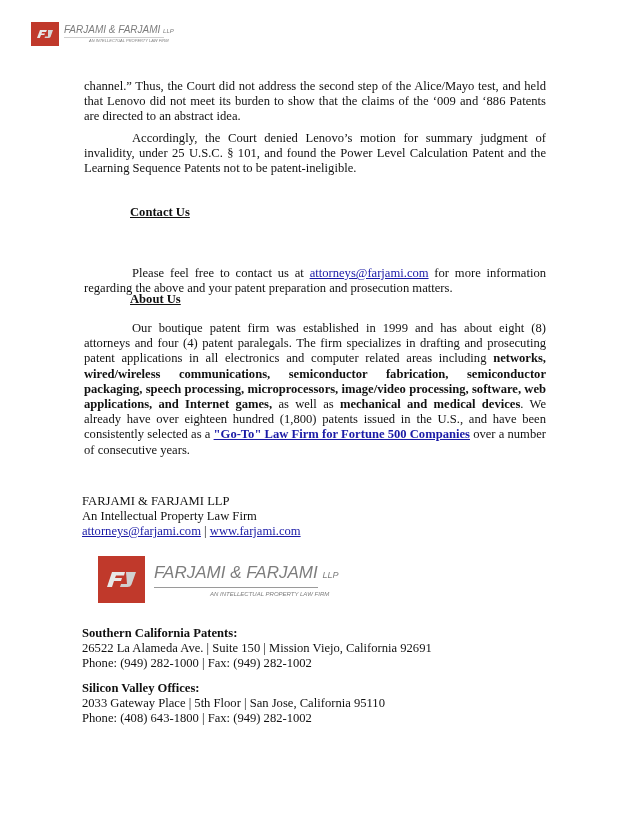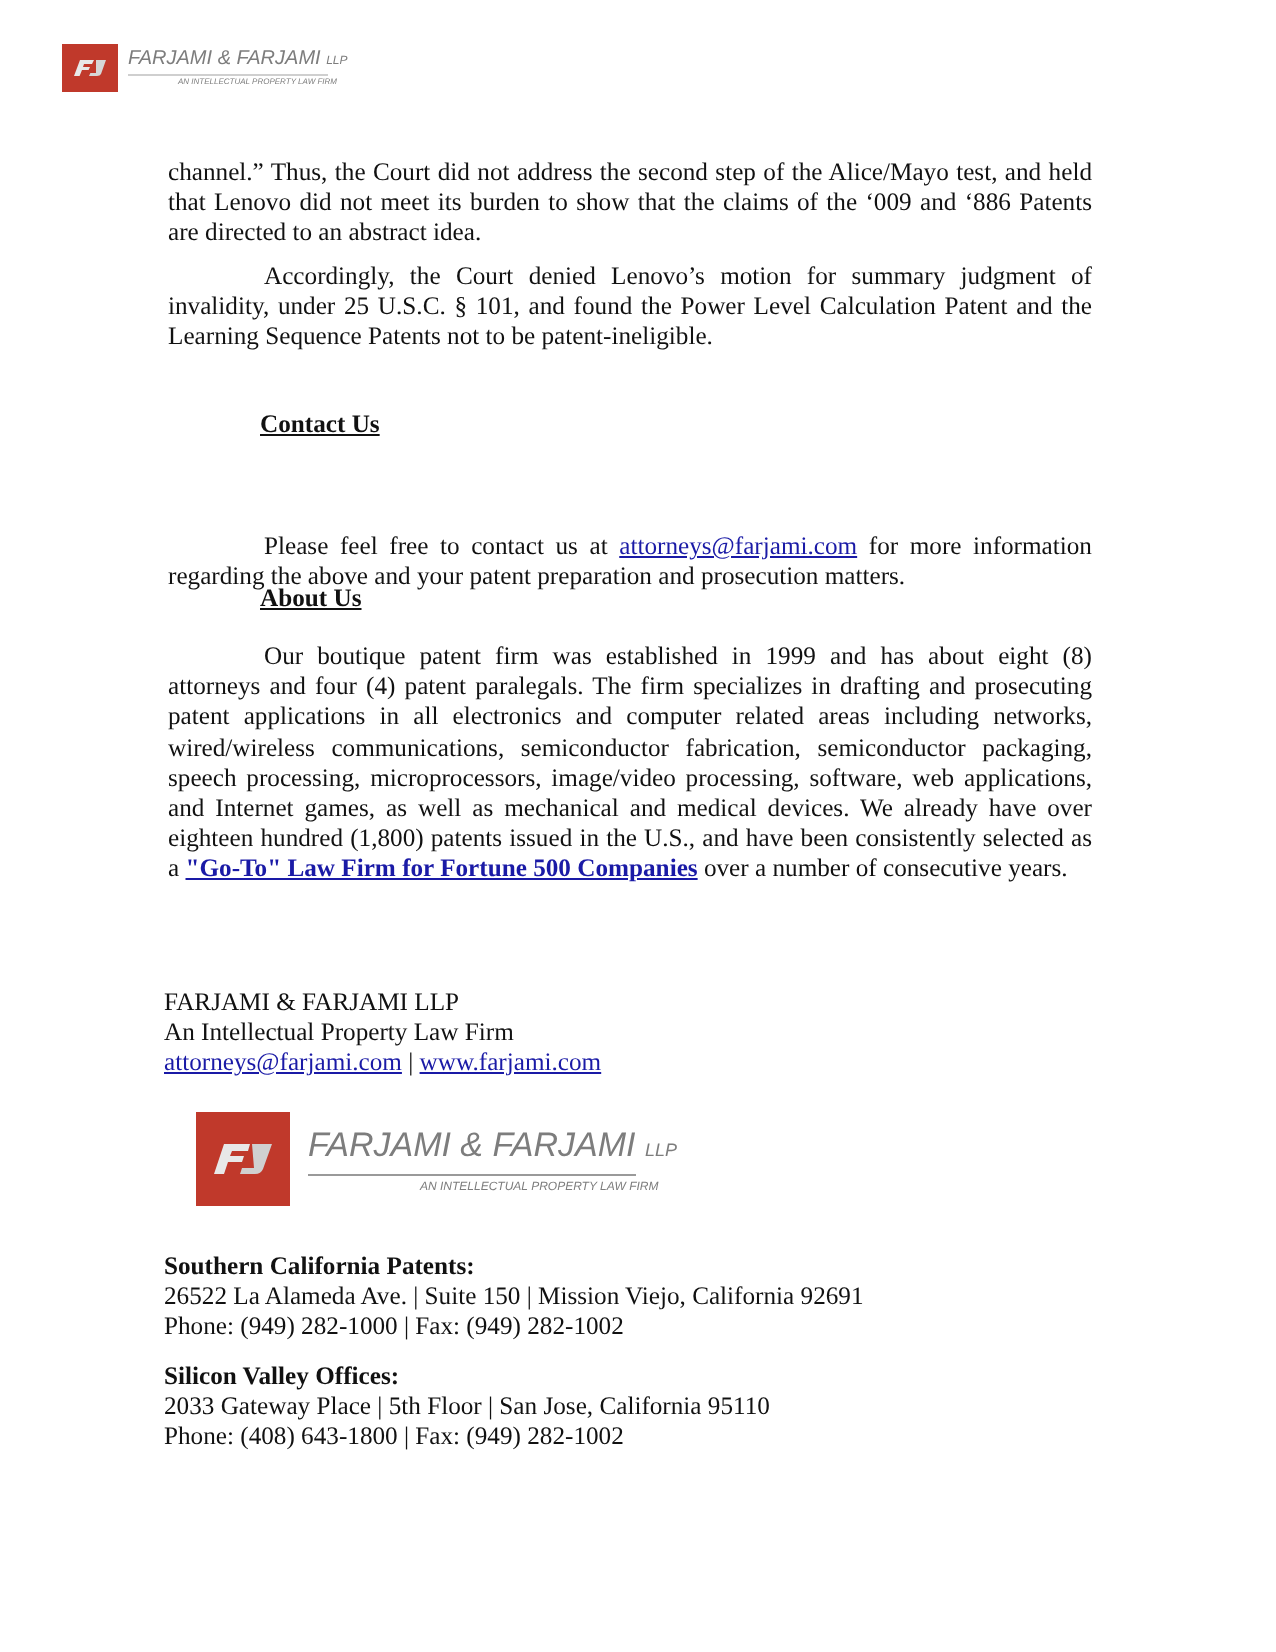--- a/index.html
+++ b/index.html
@@ -5,21 +5,21 @@
   html, body { margin: 0; padding: 0; background: #ffffff; }
   body { width: 638px; height: 826px; position: relative; overflow: hidden;
          font-family: "Liberation Serif", "DejaVu Serif", serif; color: #111; }
   .abs { position: absolute; }
   .para { position: absolute; left: 84px; width: 462px; font-size: 12.6px; line-height: 15.2px;
           text-align: justify; margin: 0; }
   .para .ind { display: inline-block; width: 48px; }
   .head { position: absolute; left: 130px; font-size: 12.6px; font-weight: bold; text-decoration: underline; }
   a { color: #1a1aa6; text-decoration: underline; }
   a.bold { font-weight: bold; }
-  b { font-weight: normal; }
+  b { font-weight: bold; }
   .line { position: absolute; left: 82px; font-size: 12.6px; line-height: 15.2px; white-space: nowrap; }
   .logo-box { position: absolute; background: #c0392b; }
   .logo-text { position: absolute; font-family: "Liberation Sans", "DejaVu Sans", sans-serif; color: #7d7d7d; font-style: italic; white-space: nowrap; }
   .logo-rule { position: absolute; background: #9a9a9a; height: 1px; }
 </style>
 </head>
 <body>
 
 <div class="abs" style="left:31px;top:21px;width:140px;height:26px;">
   <div class="logo-box" style="left:0;top:1px;width:28px;height:24px;">

